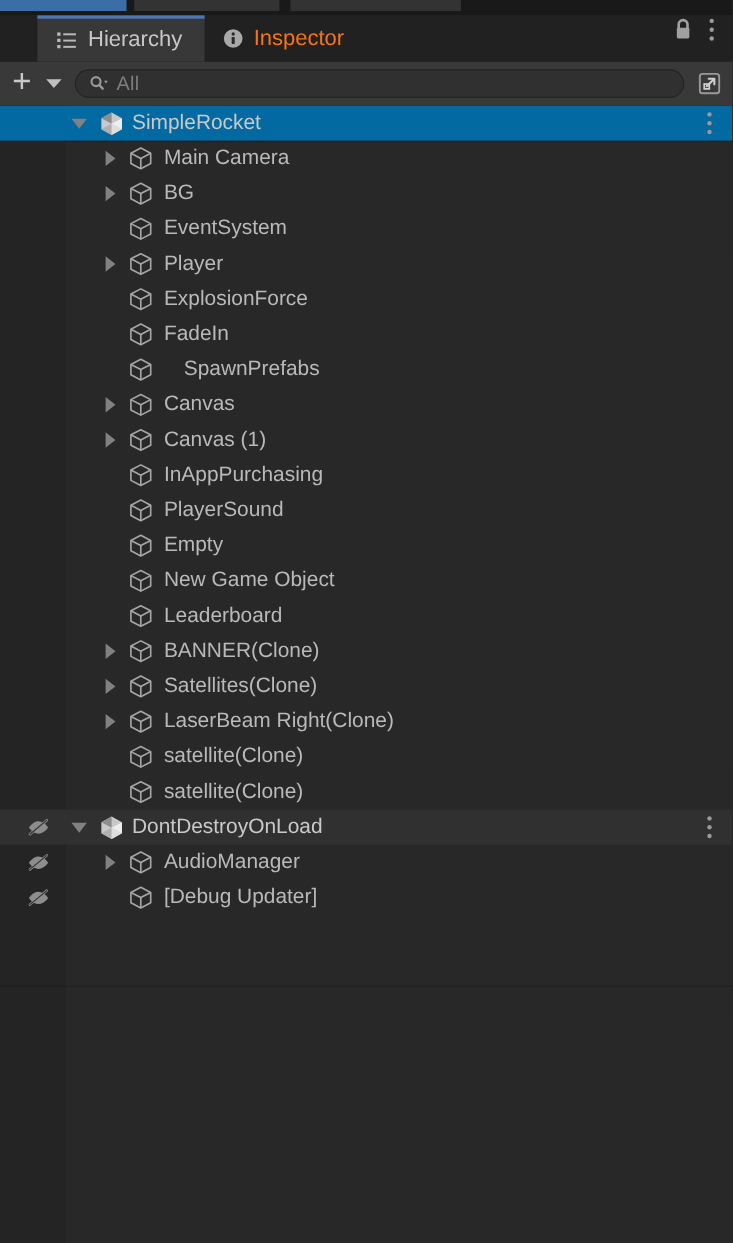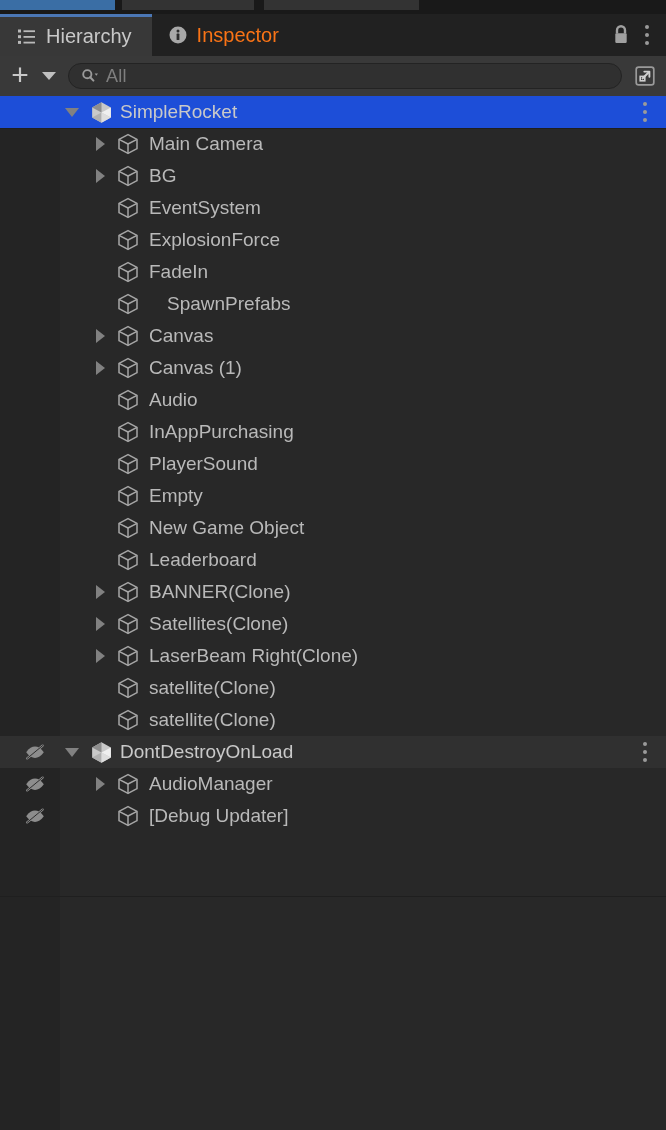--- a/index.html
+++ b/index.html
@@ -35,21 +35,22 @@
   .top-strip .mini-tab.active { background: #3a6ea5; left: 0; width: 115px; }
   .top-strip .mini-tab.t2 { background: #333333; left: 122px; width: 132px; }
   .top-strip .mini-tab.t3 { background: #333333; left: 264px; width: 155px; }
 
   
   .tabbar {
     position: relative;
     height: 42px;
     background: #212121;
     display: flex;
-    align-items: center;
+    align-items: flex-start;
+    padding-left: 34px;
   }
   .tab {
     display: flex;
     align-items: center;
     gap: 9px;
     padding: 0 20px 0 16px;
     height: 42px;
     color: #b4b4b4;
     font-size: 20px;
     white-space: nowrap;
@@ -154,21 +155,21 @@
   }
   .tree-body { position: relative; }
 
   .row {
     position: relative;
     height: 32px;
     display: flex;
     align-items: center;
     cursor: pointer;
   }
-  .row.scene { background: #1d4ed8; }
+  .row.scene { background: #0369a1; }
   .row.scene.ddol { background: #303030; }
 
   .row .vis {
     position: absolute;
     left: 22px; top: 0; height: 32px;
     width: 26px;
     display: flex; align-items: center; justify-content: center;
   }
 
   .row .foldout {
@@ -350,20 +351,33 @@
           <span class="obj-icon" style="left:115px">
             <svg width="24" height="24" viewBox="0 0 24 24">
     <path d="M12 2.6 L21 7.3 V16.7 L12 21.4 L3 16.7 V7.3 Z" fill="none" stroke="#a6a6a6" stroke-width="1.5" stroke-linejoin="round"></path>
     <path d="M3 7.3 L12 12 L21 7.3" fill="none" stroke="#a6a6a6" stroke-width="1.5" stroke-linejoin="round"></path>
     <path d="M12 12 V21.4" fill="none" stroke="#a6a6a6" stroke-width="1.5"></path>
   </svg>
           </span>
           <span class="label" style="left:149px">EventSystem</span>
         </div>
         <div class="row">
+          <span class="foldout" style="left:90px">
+               <span class="tri-right"></span>
+             </span>
+          <span class="obj-icon" style="left:115px">
+            <svg width="24" height="24" viewBox="0 0 24 24">
+    <path d="M12 2.6 L21 7.3 V16.7 L12 21.4 L3 16.7 V7.3 Z" fill="none" stroke="#a6a6a6" stroke-width="1.5" stroke-linejoin="round"></path>
+    <path d="M3 7.3 L12 12 L21 7.3" fill="none" stroke="#a6a6a6" stroke-width="1.5" stroke-linejoin="round"></path>
+    <path d="M12 12 V21.4" fill="none" stroke="#a6a6a6" stroke-width="1.5"></path>
+  </svg>
+          </span>
+          <span class="label" style="left:149px">Player</span>
+        </div>
+        <div class="row">
           <span class="obj-icon" style="left:115px">
             <svg width="24" height="24" viewBox="0 0 24 24">
     <path d="M12 2.6 L21 7.3 V16.7 L12 21.4 L3 16.7 V7.3 Z" fill="none" stroke="#a6a6a6" stroke-width="1.5" stroke-linejoin="round"></path>
     <path d="M3 7.3 L12 12 L21 7.3" fill="none" stroke="#a6a6a6" stroke-width="1.5" stroke-linejoin="round"></path>
     <path d="M12 12 V21.4" fill="none" stroke="#a6a6a6" stroke-width="1.5"></path>
   </svg>
           </span>
           <span class="label" style="left:149px">ExplosionForce</span>
         </div>
         <div class="row">
@@ -404,30 +418,20 @@
                <span class="tri-right"></span>
              </span>
           <span class="obj-icon" style="left:115px">
             <svg width="24" height="24" viewBox="0 0 24 24">
     <path d="M12 2.6 L21 7.3 V16.7 L12 21.4 L3 16.7 V7.3 Z" fill="none" stroke="#a6a6a6" stroke-width="1.5" stroke-linejoin="round"></path>
     <path d="M3 7.3 L12 12 L21 7.3" fill="none" stroke="#a6a6a6" stroke-width="1.5" stroke-linejoin="round"></path>
     <path d="M12 12 V21.4" fill="none" stroke="#a6a6a6" stroke-width="1.5"></path>
   </svg>
           </span>
           <span class="label" style="left:149px">Canvas (1)</span>
-        </div>
-        <div class="row">
-          <span class="obj-icon" style="left:115px">
-            <svg width="24" height="24" viewBox="0 0 24 24">
-    <path d="M12 2.6 L21 7.3 V16.7 L12 21.4 L3 16.7 V7.3 Z" fill="none" stroke="#a6a6a6" stroke-width="1.5" stroke-linejoin="round"></path>
-    <path d="M3 7.3 L12 12 L21 7.3" fill="none" stroke="#a6a6a6" stroke-width="1.5" stroke-linejoin="round"></path>
-    <path d="M12 12 V21.4" fill="none" stroke="#a6a6a6" stroke-width="1.5"></path>
-  </svg>
-          </span>
-          <span class="label" style="left:149px">Audio</span>
         </div>
         <div class="row">
           <span class="obj-icon" style="left:115px">
             <svg width="24" height="24" viewBox="0 0 24 24">
     <path d="M12 2.6 L21 7.3 V16.7 L12 21.4 L3 16.7 V7.3 Z" fill="none" stroke="#a6a6a6" stroke-width="1.5" stroke-linejoin="round"></path>
     <path d="M3 7.3 L12 12 L21 7.3" fill="none" stroke="#a6a6a6" stroke-width="1.5" stroke-linejoin="round"></path>
     <path d="M12 12 V21.4" fill="none" stroke="#a6a6a6" stroke-width="1.5"></path>
   </svg>
           </span>
           <span class="label" style="left:149px">InAppPurchasing</span>

